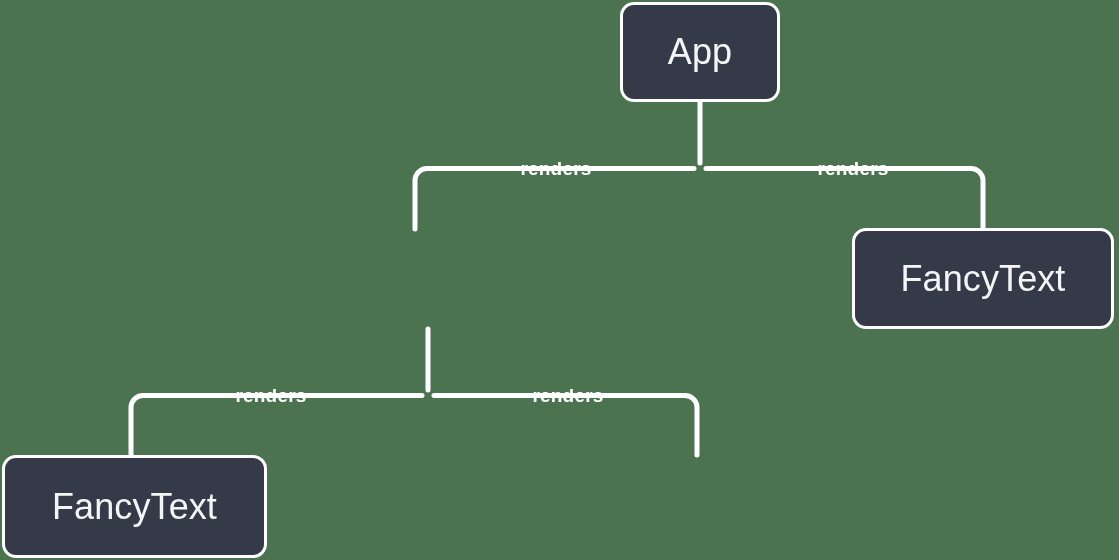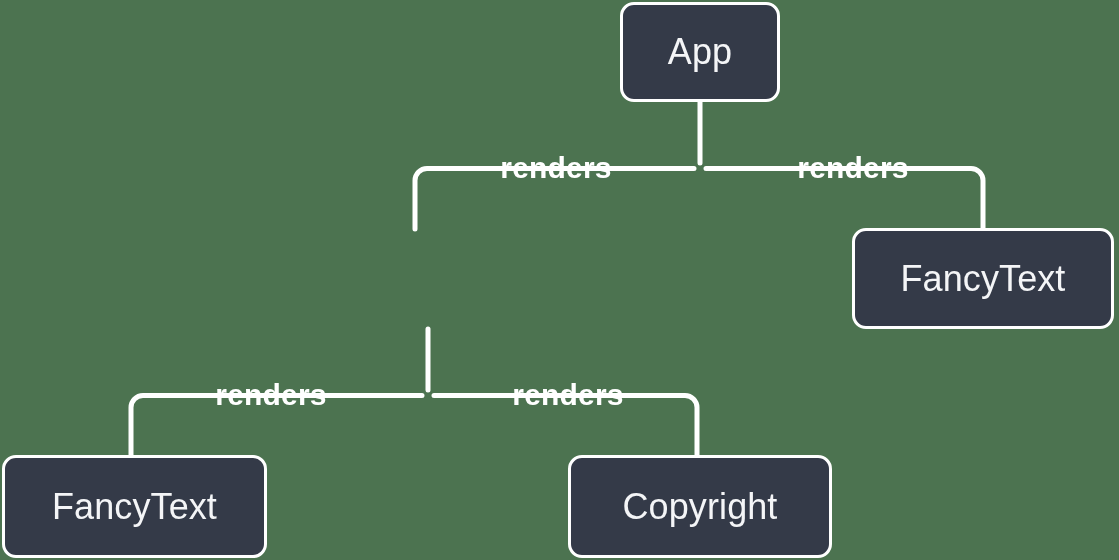--- a/index.html
+++ b/index.html
@@ -36,21 +36,21 @@
     align-items: center;
     justify-content: center;
     font-size: 36px;
     font-weight: 400;
     letter-spacing: 0.1px;
     white-space: nowrap;
   }
   .edge-label {
     position: absolute;
     color: #ffffff;
-    font-size: 30px;
+    font-size: 19px;
     font-weight: 700;
     letter-spacing: 0.2px;
     white-space: nowrap;
     transform: translate(-50%, -50%);
     line-height: 1;
   }
 </style>
 </head>
 <body>
 
@@ -79,23 +79,20 @@
 
 
   <div class="node" style="left:852px; top:228px; width:262px; height:101px;">
     <span>FancyText</span>
   </div>
 
   <div class="node" style="left:2px; top:455px; width:265px; height:103px;">
     <span>FancyText</span>
   </div>
 
-  <div class="node" style="left:568px; top:455px; width:264px; height:103px;">
-    <span>Copyright</span>
-  </div>
 
   <div class="edge-label" style="left:556px; top:168px;">renders</div>
 
   <div class="edge-label" style="left:853px; top:168px;">renders</div>
 
   <div class="edge-label" style="left:271px; top:395px;">renders</div>
 
   <div class="edge-label" style="left:568px; top:395px;">renders</div>
 
 </div>

